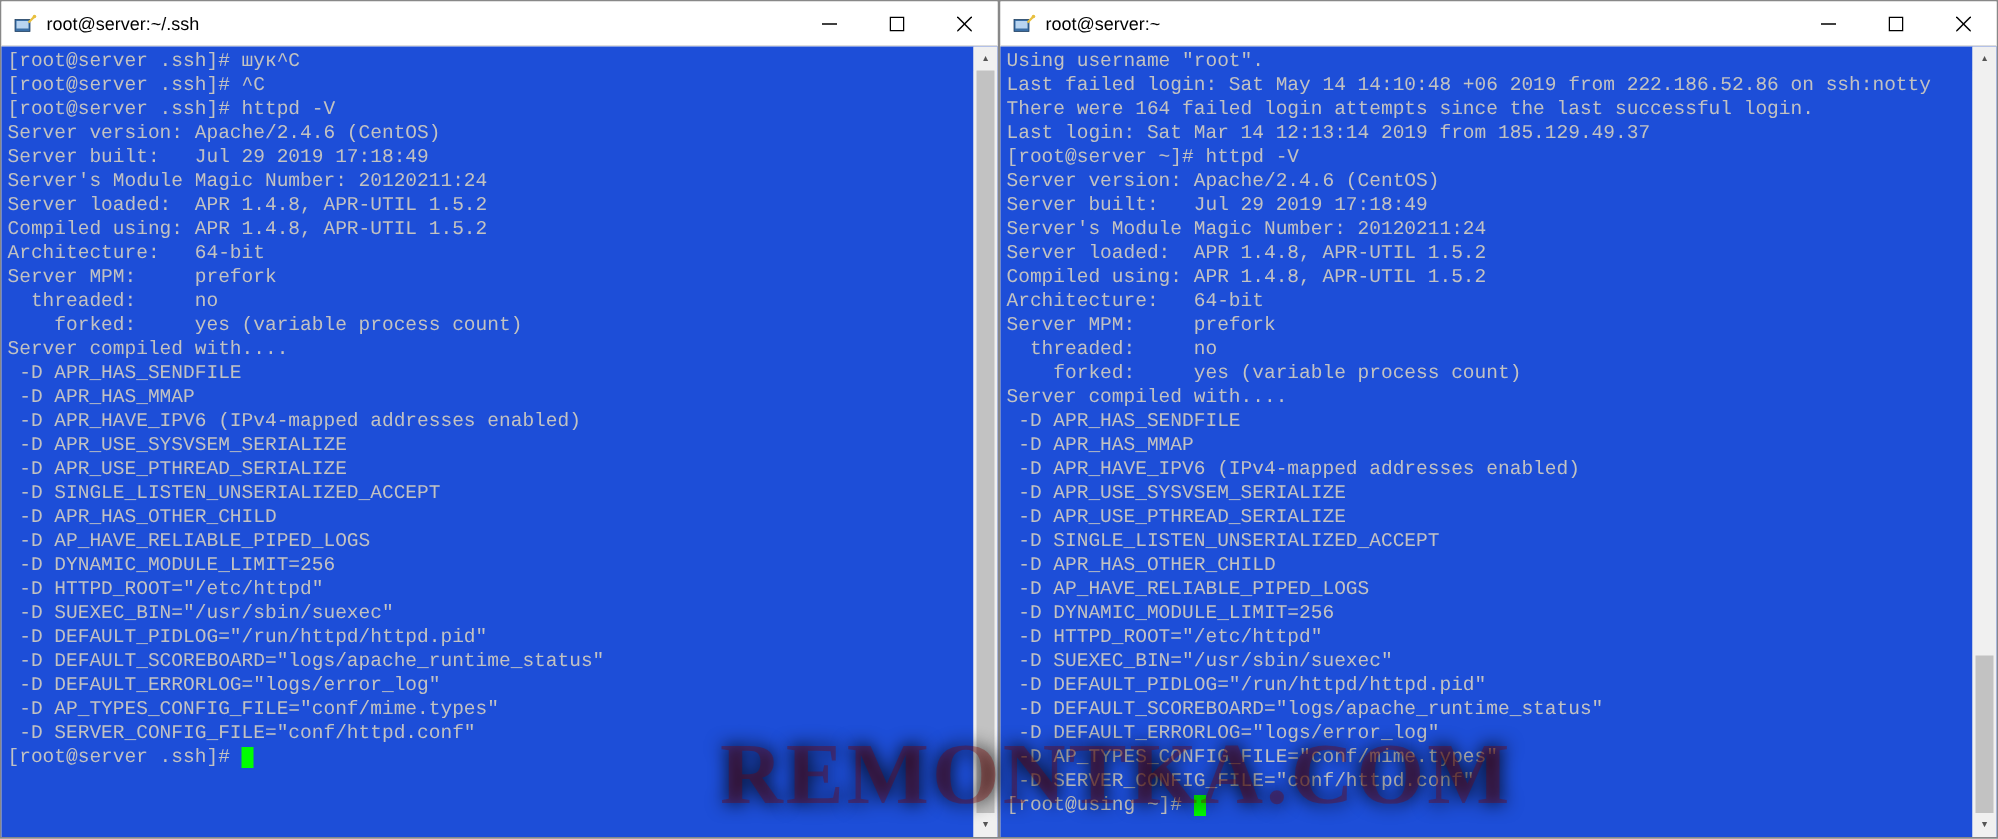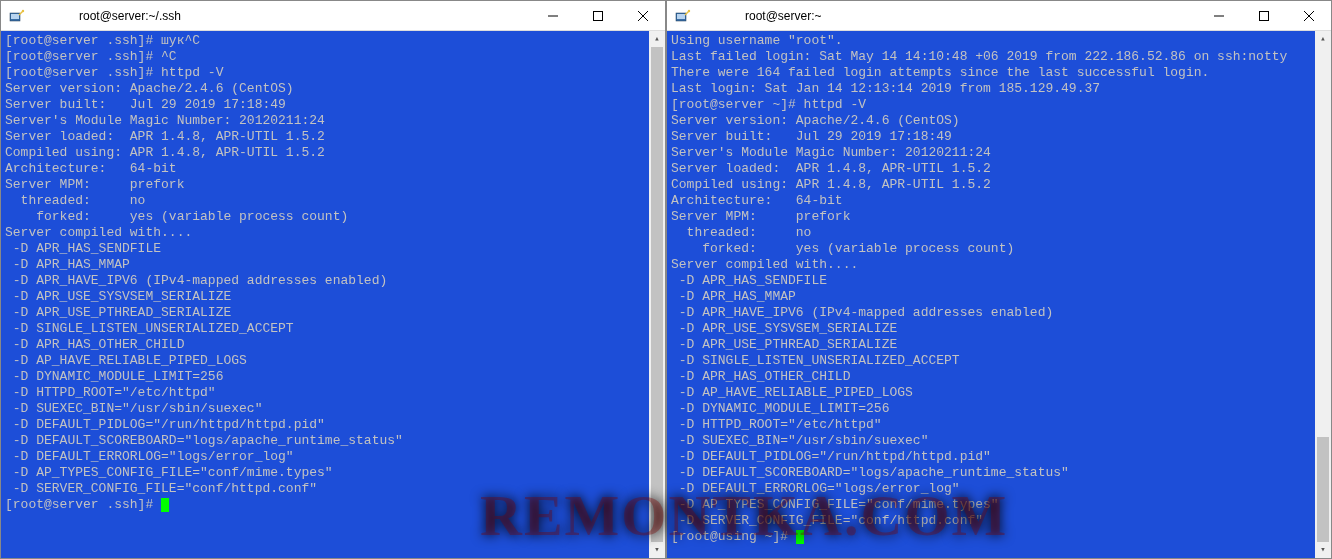--- a/index.html
+++ b/index.html
@@ -24,21 +24,20 @@
   flex-direction: column;
   border: 1px solid #888;
 }
 .titlebar {
   height: 30px;
   background: #fff;
   display: flex;
   align-items: center;
   padding: 0 0 0 8px;
   border-bottom: 1px solid #ddd;
-  gap: 48px;
 }
 .titlebar .app-icon {
   width: 16px;
   height: 16px;
   margin-right: 6px;
   display: flex;
   align-items: center;
   justify-content: center;
 }
 .titlebar .app-icon svg { display: block; }
@@ -233,21 +232,21 @@
               <line x1="0" y1="0" x2="10" y2="10" stroke="#000" stroke-width="1"></line>
               <line x1="10" y1="0" x2="0" y2="10" stroke="#000" stroke-width="1"></line>
             </svg>
         </div>
       </div>
     </div>
     <div class="terminal" id="term-right">
         <div class="line">Using username "root".</div>
         <div class="line">Last failed login: Sat May 14 14:10:48 +06 2019 from 222.186.52.86 on ssh:notty</div>
         <div class="line">There were 164 failed login attempts since the last successful login.</div>
-        <div class="line">Last login: Sat Jan 14 12:13:14 2019 from 185.129.49.37</div>
+        <div class="line">Last login: Sat Mar 14 12:13:14 2019 from 185.129.49.37</div>
         <div class="line">[root@server ~]# httpd -V</div>
         <div class="line">Server version: Apache/2.4.6 (CentOS)</div>
         <div class="line">Server built:   Jul 29 2019 17:18:49</div>
         <div class="line">Server's Module Magic Number: 20120211:24</div>
         <div class="line">Server loaded:  APR 1.4.8, APR-UTIL 1.5.2</div>
         <div class="line">Compiled using: APR 1.4.8, APR-UTIL 1.5.2</div>
         <div class="line">Architecture:   64-bit</div>
         <div class="line">Server MPM:     prefork</div>
         <div class="line">  threaded:     no</div>
         <div class="line">    forked:     yes (variable process count)</div>

